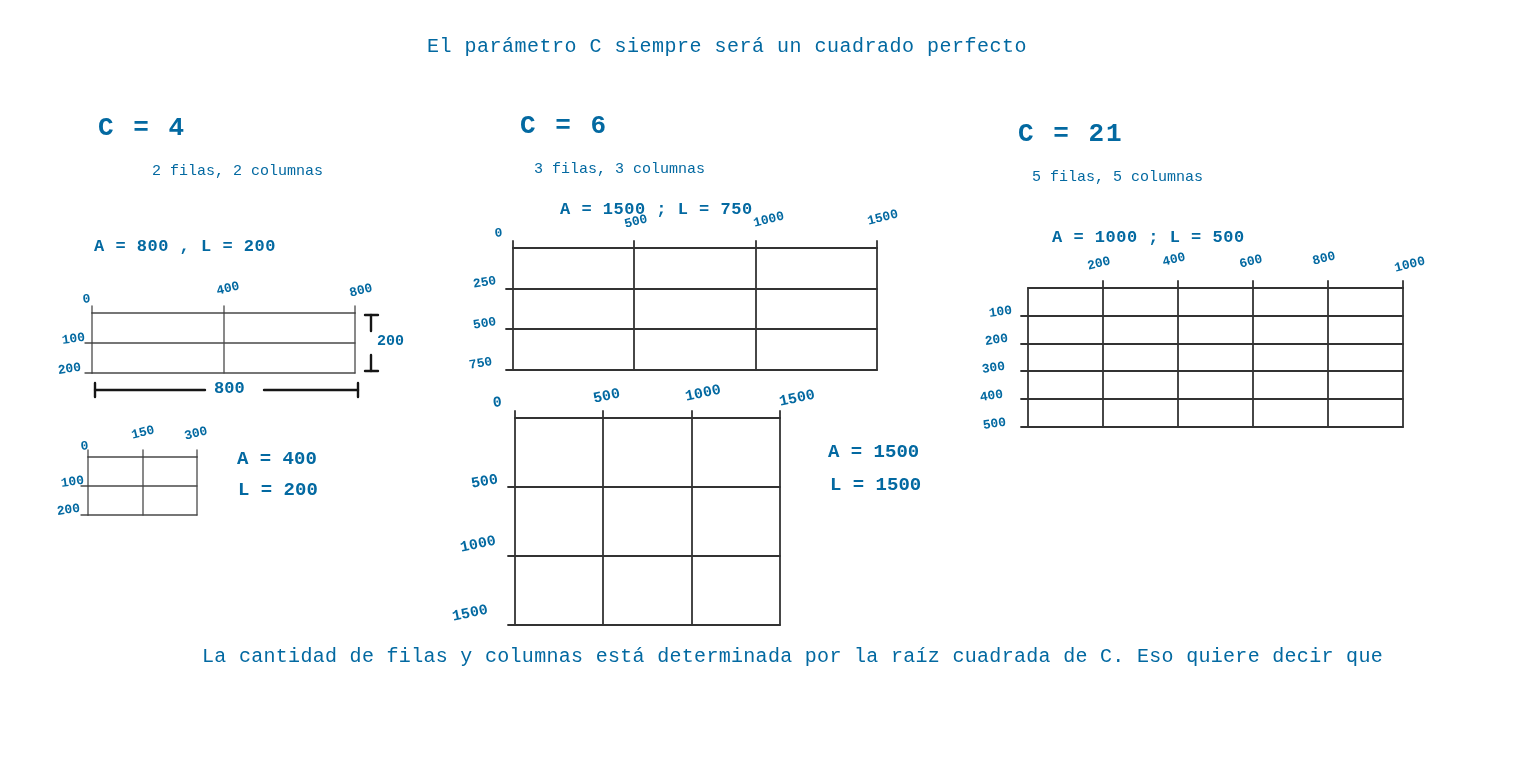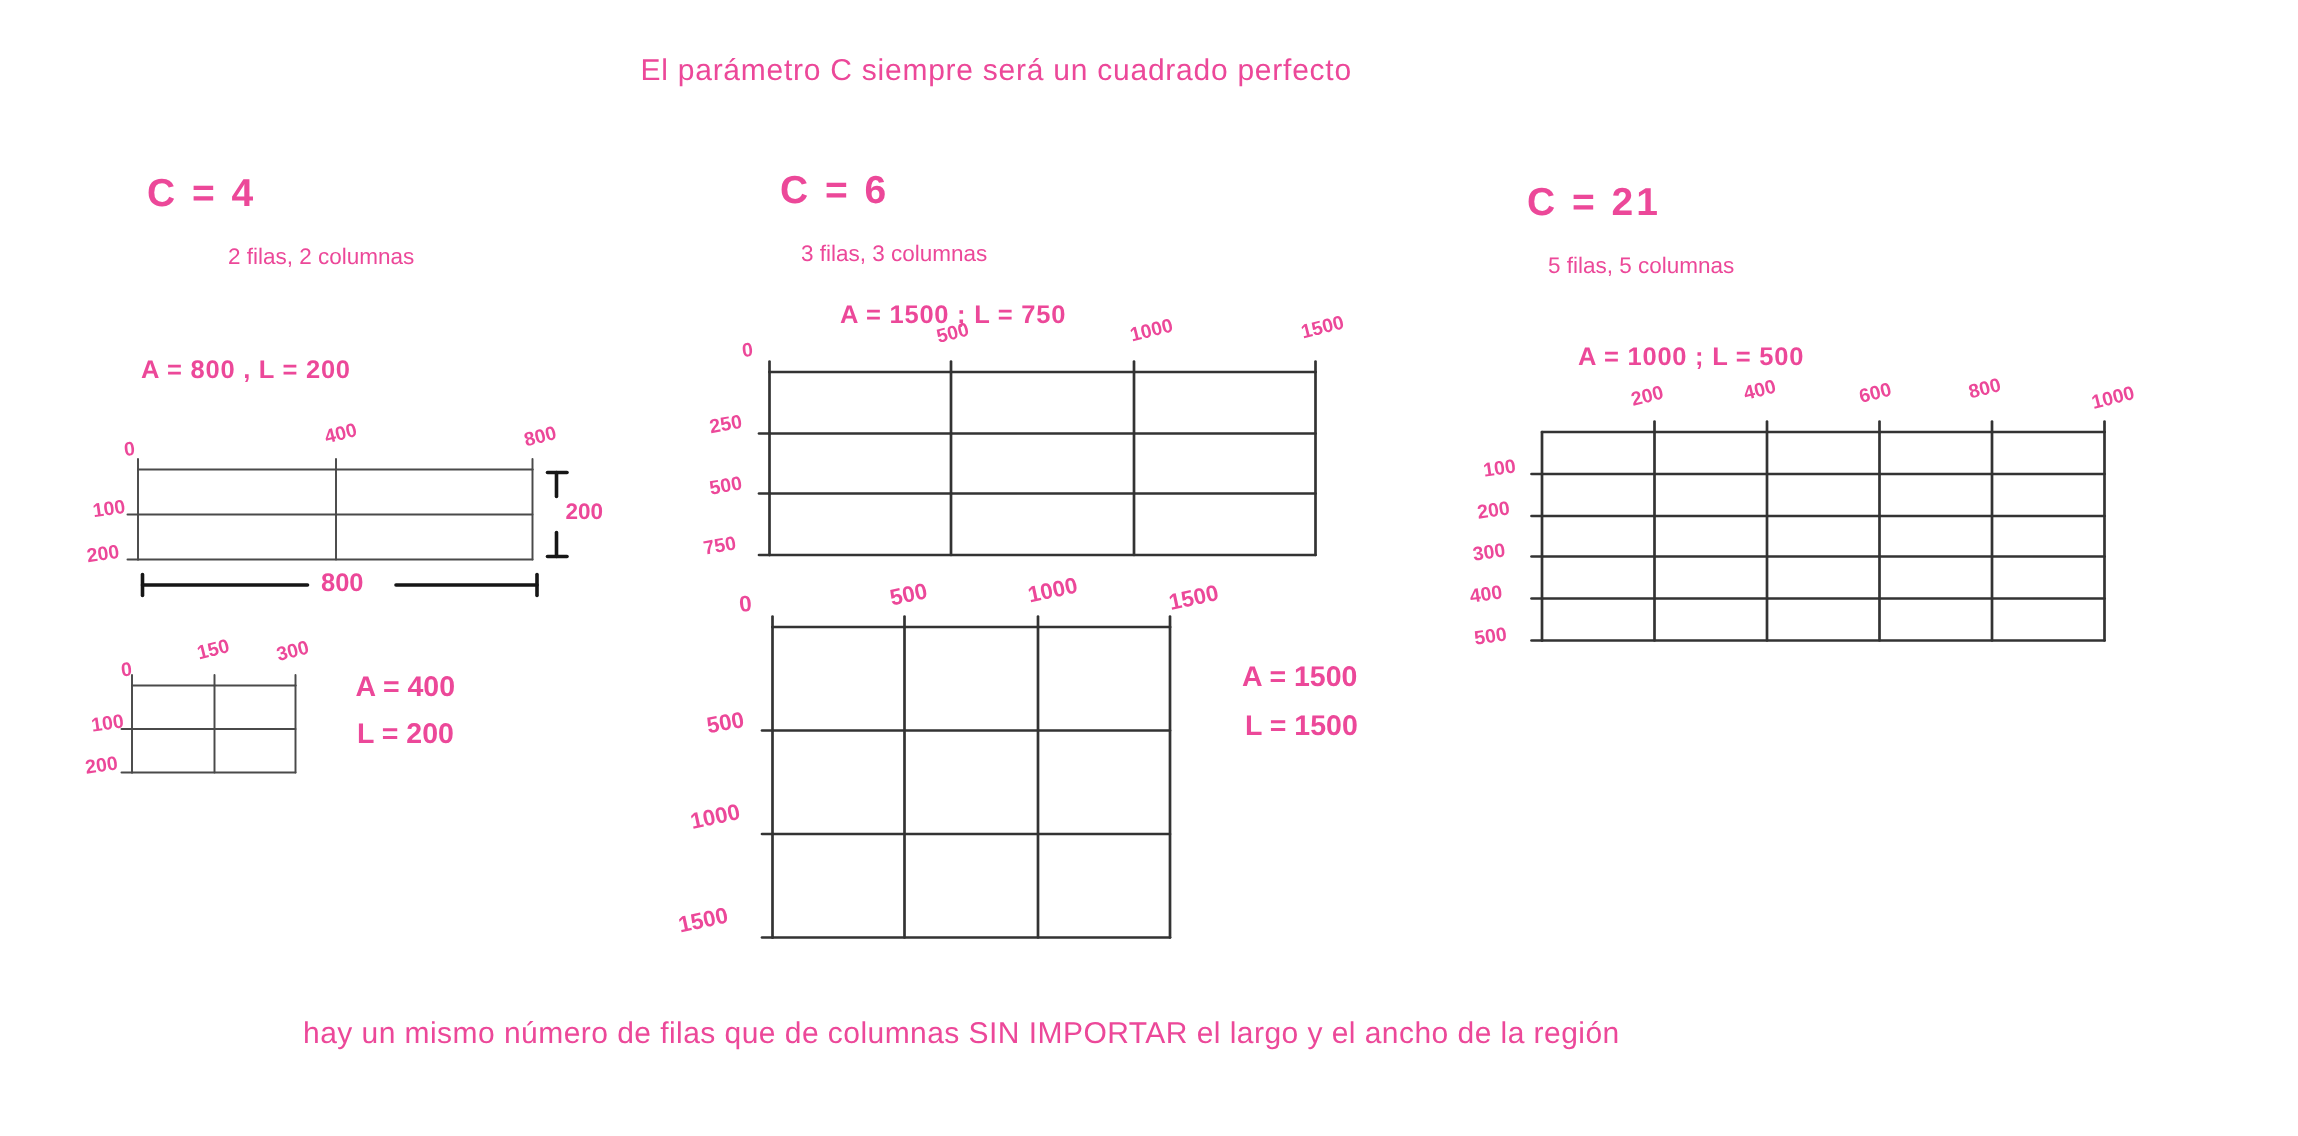--- a/index.html
+++ b/index.html
@@ -1,18 +1,18 @@
 <!DOCTYPE html>
 <html><head>
 <meta charset="utf-8">
 <style>
   html,body{margin:0;padding:0;background:#fff;}
   .canvas{
     position:relative;width:1532px;height:757px;background:#ffffff;
-    font-family:Liberation Sans, sans-serif;color:#ec4899;overflow:hidden;
+    font-family:Liberation Mono, monospace;color:#0369a1;overflow:hidden;
   }
   svg.ink{position:absolute;left:0;top:0;}
   svg.ink line{stroke:#333;stroke-width:1.8;stroke-linecap:round;}
   svg.ink g.thin line{stroke:#4a4a4a;stroke-width:1.3;}
   svg.ink g.dim line{stroke:#161616;stroke-width:2.4;}
   .lbl{position:absolute;white-space:nowrap;line-height:1.1;}
   .title{font-size:20px;letter-spacing:.5px;}
   .clabel{font-size:26px;font-weight:bold;letter-spacing:2px;}
   .sub{font-size:15px;}
   .params{font-size:17px;font-weight:bold;letter-spacing:.5px;}
@@ -187,15 +187,15 @@
   <div class="lbl tick r14" style="left:1161px;top:256px;">400</div>
   <div class="lbl tick r14" style="left:1238px;top:258px;">600</div>
   <div class="lbl tick r14" style="left:1311px;top:255px;">800</div>
   <div class="lbl tick r14" style="left:1393px;top:262px;">1000</div>
   <div class="lbl tick r8" style="left:988px;top:307px;">100</div>
   <div class="lbl tick r8" style="left:984px;top:335px;">200</div>
   <div class="lbl tick r8" style="left:981px;top:363px;">300</div>
   <div class="lbl tick r8" style="left:979px;top:391px;">400</div>
   <div class="lbl tick r8" style="left:982px;top:419px;">500</div>
 
-  <div class="lbl note" style="left:202px;top:678px;">hay un mismo número de filas que de columnas SIN IMPORTAR el largo y el ancho de la región</div>
+  <div class="lbl note" style="left:202px;top:646px;">La cantidad de filas y columnas está determinada por la raíz cuadrada de C. Eso quiere decir que</div>
 
 </div>
 
 </body></html>

